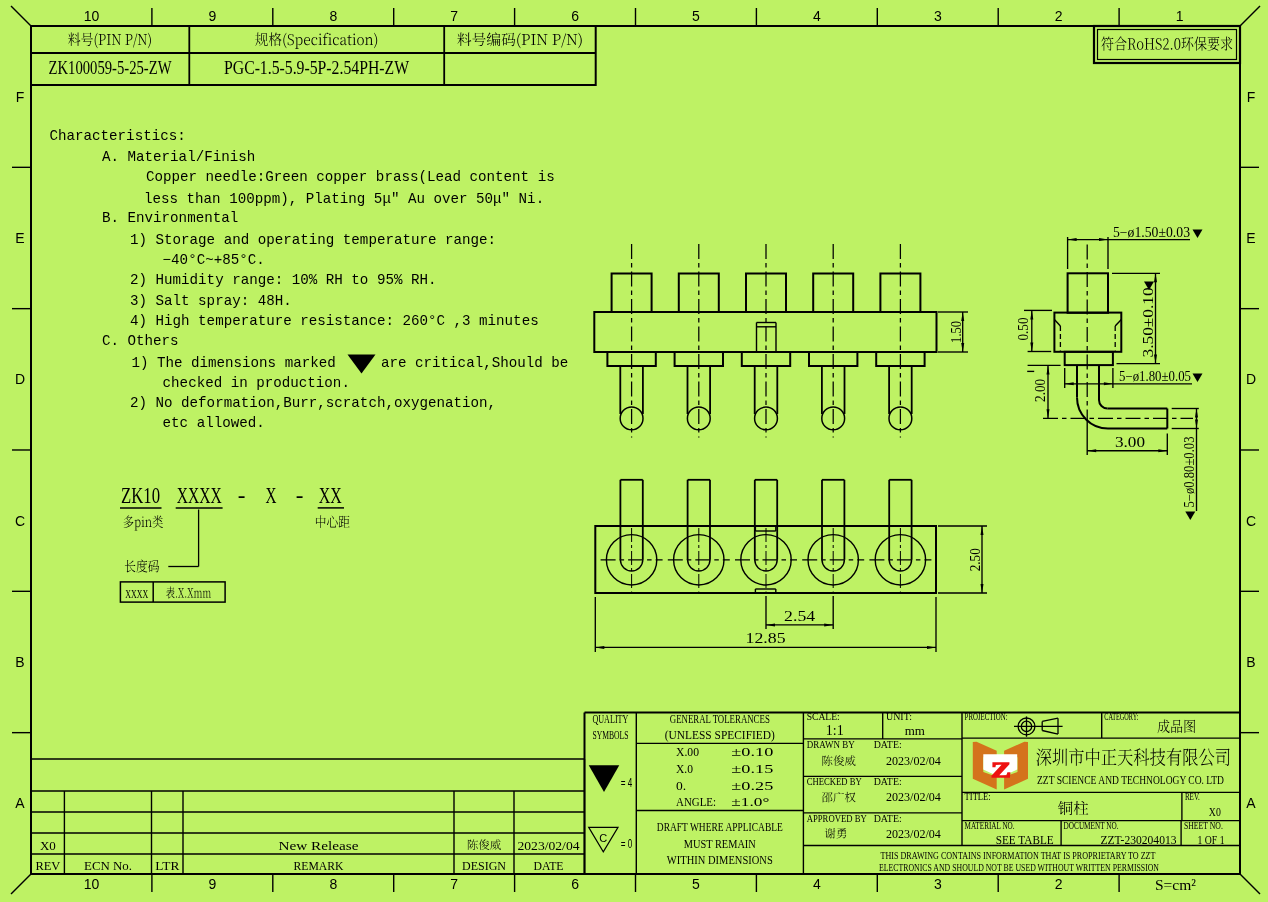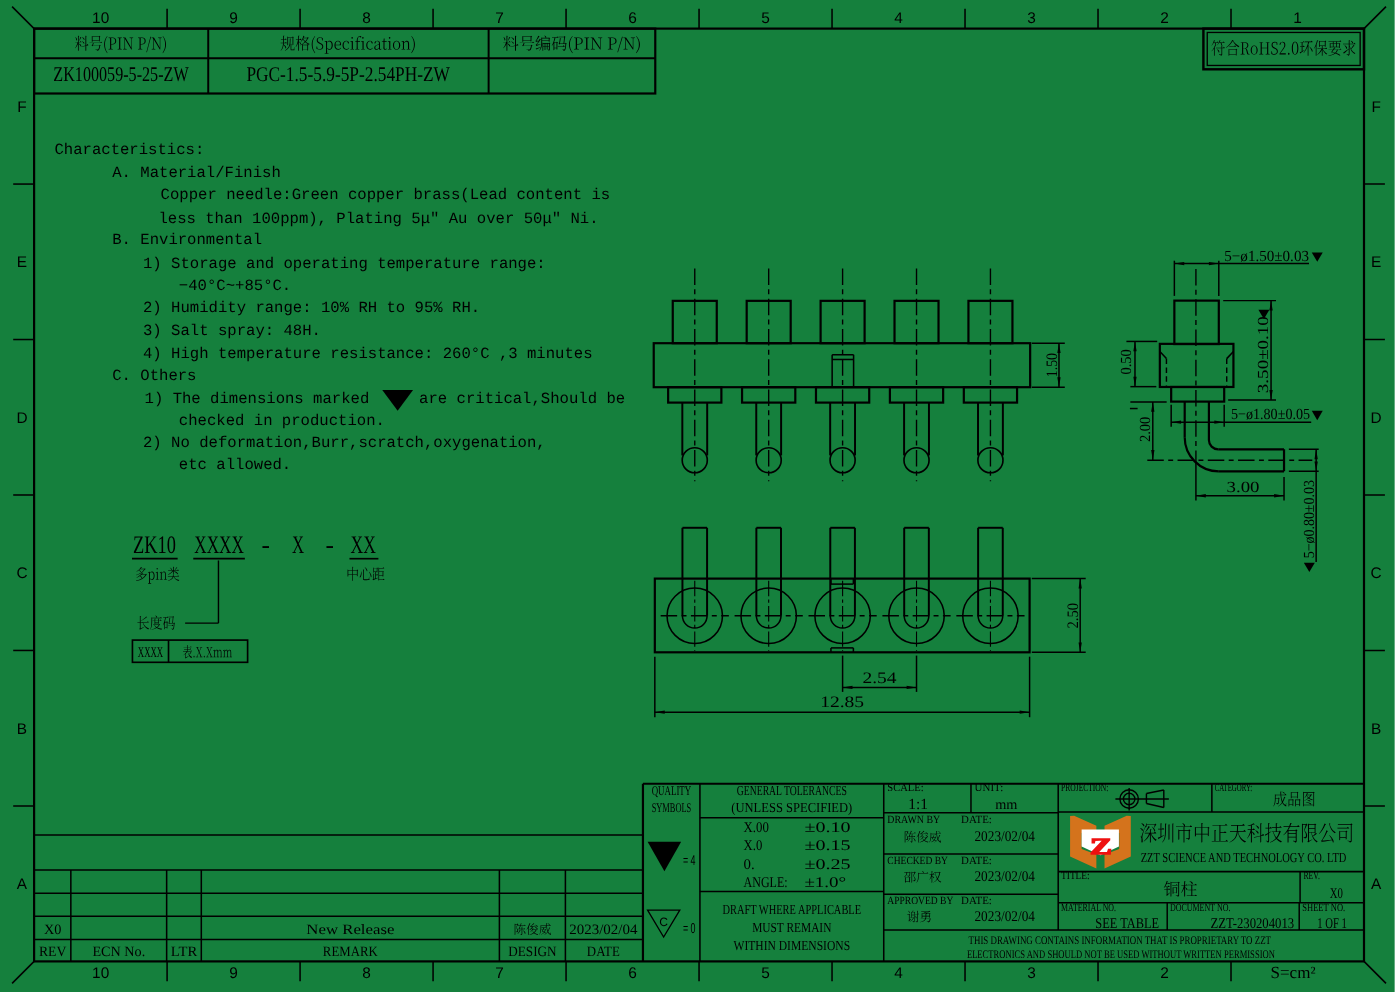--- a/index.html
+++ b/index.html
@@ -1,16 +1,16 @@
 <!DOCTYPE html>
 <html><head>
 <meta charset="utf-8">
 <style>
 html,body{margin:0;padding:0;background:#fff;}
-#page{position:relative;width:1268px;height:902px;background:#15803d;overflow:hidden;}
+#page{position:relative;width:1268px;height:902px;background:#bef264;overflow:hidden;}
 svg text{fill:#000;}
 </style>
 </head>
 <body>
 
 <div id="page">
 <svg width="1268" height="902" viewBox="0 0 1268 902">
 
 <rect x="31" y="26" width="1209" height="848" fill="none" stroke="#000" stroke-width="2"></rect>
 

